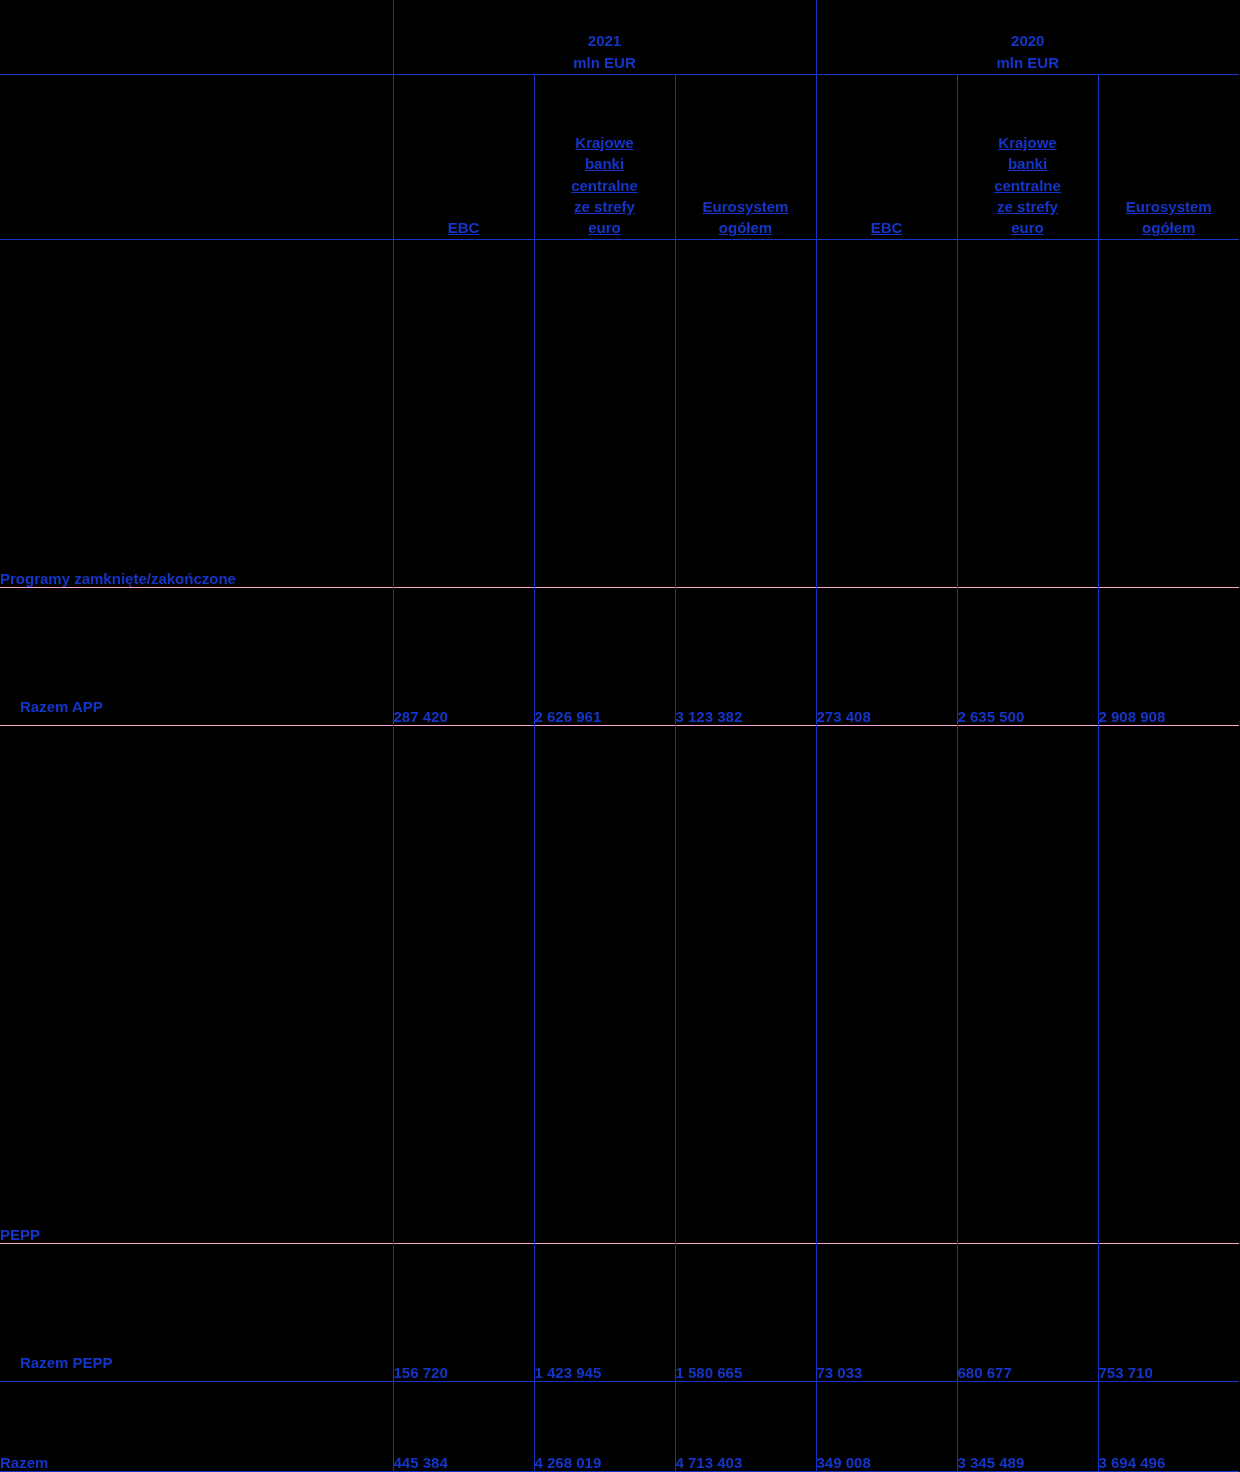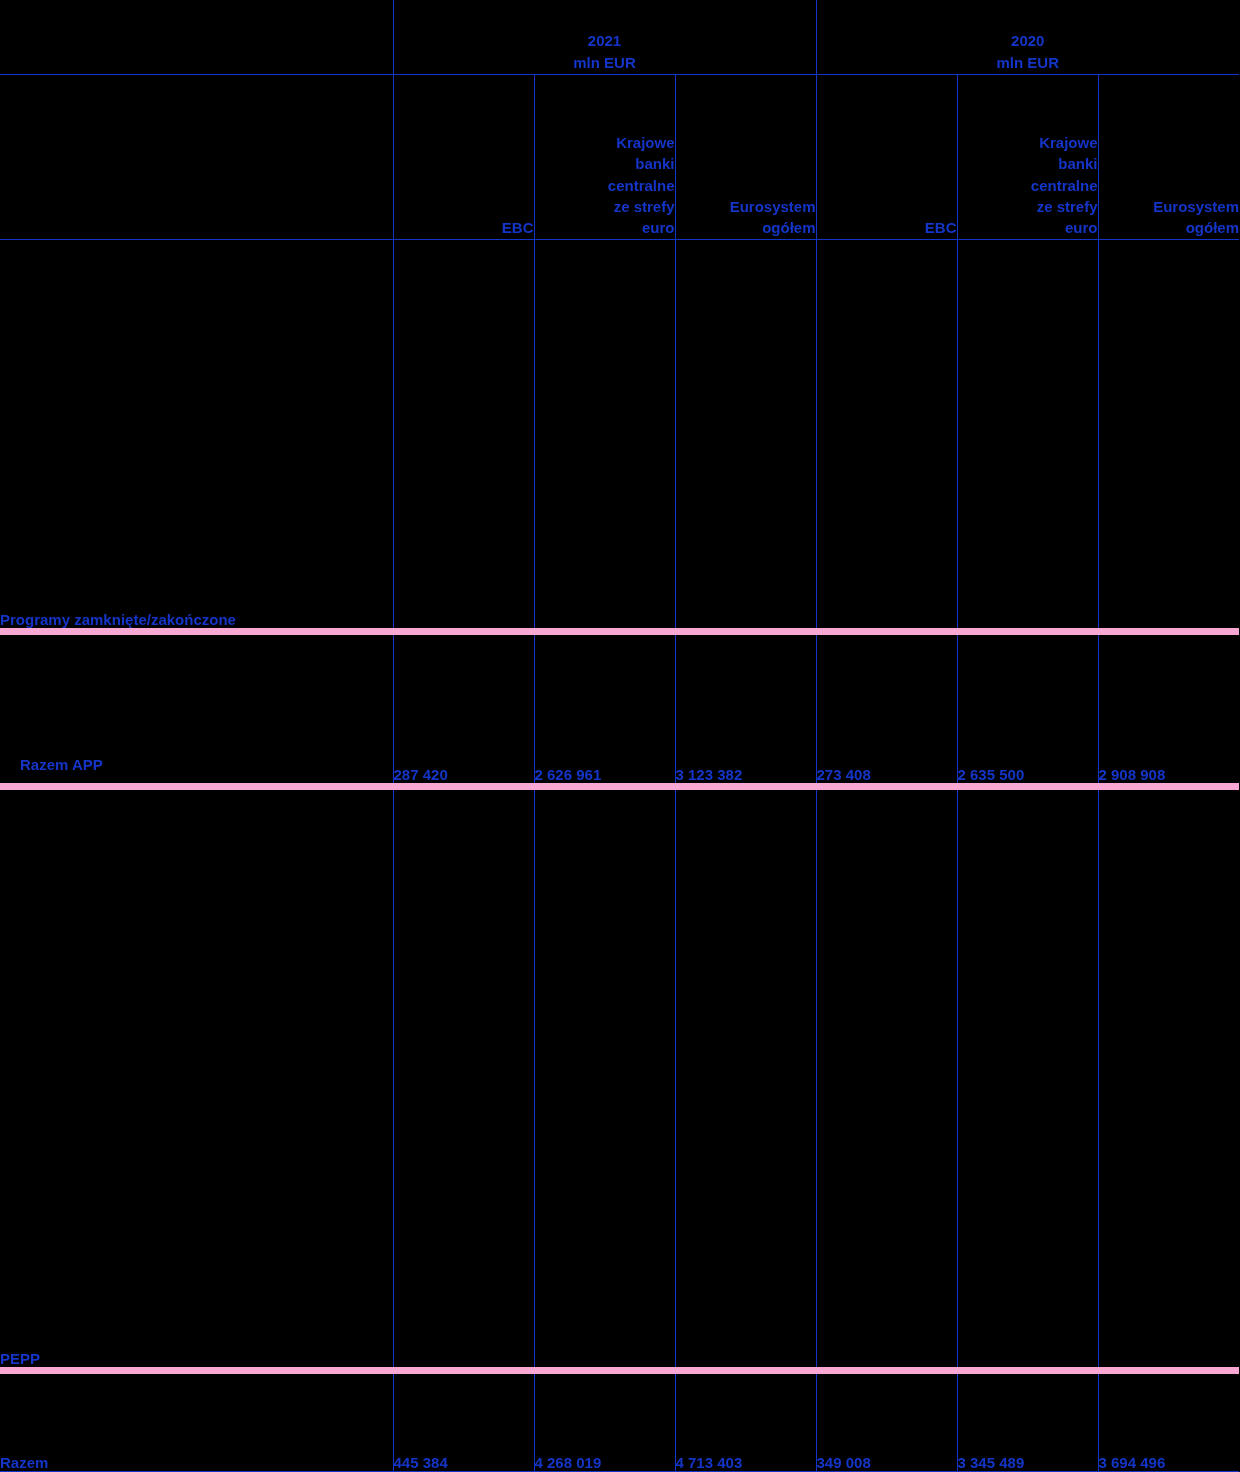--- a/index.html
+++ b/index.html
@@ -43,46 +43,47 @@
     text-align: center;
     vertical-align: top;
     padding-top: 14px;
     line-height: 1.45;
     border-bottom: 1px solid #1435c8;
     border-left: 1px solid #1435c8;
   }
   .hdr-year.first-group { border-left: 1px solid #1435c8; }
 
   .hdr-sub {
-    text-align: right;
+    text-align: center;
     vertical-align: bottom;
     padding-bottom: 10px;
     line-height: 1.42;
     border-bottom: 1px solid #1435c8;
     border-left: 1px solid #1435c8;
+    text-decoration: underline;
   }
   .hdr-spacer {
     border-bottom: 1px solid #1435c8;
   }
 
   .row-label {
     text-align: left;
     padding-left: 10px;
     padding-top: 8px;
     vertical-align: top;
   }
   .num {
     text-align: left;
     padding-right: 10px;
     border-left: 1px solid #1435c8;
   }
   .cell-blank {
     border-left: 1px solid #1435c8;
   }
-  .sec-bottom { border-bottom: 7px solid #f9a8d4; }
+  .sec-bottom { border-bottom: 1px solid #f9a8d4; }
 
   .total-row td {
     vertical-align: bottom;
     padding-bottom: 10px;
     padding-top: 6px;
   }
   .total-row .row-label {
     vertical-align: bottom;
     padding-top: 0;
     padding-bottom: 10px;
@@ -187,20 +188,29 @@
       <tr class="tall-c sec-bottom">
         <td class="row-label">PEPP</td>
         <td class="cell-blank num"></td>
         <td class="cell-blank num"></td>
         <td class="cell-blank num"></td>
         <td class="cell-blank num"></td>
         <td class="cell-blank num"></td>
         <td class="cell-blank num"></td>
       </tr>
 
+      <tr class="row-tot total-row">
+        <td class="row-label">Razem PEPP</td>
+        <td class="num">156 720</td>
+        <td class="num">1 423 945</td>
+        <td class="num">1 580 665</td>
+        <td class="num">73 033</td>
+        <td class="num">680 677</td>
+        <td class="num">753 710</td>
+      </tr>
 
       <tr class="row-grand grand-row">
         <td class="row-label">Razem</td>
         <td class="num">445 384</td>
         <td class="num">4 268 019</td>
         <td class="num">4 713 403</td>
         <td class="num">349 008</td>
         <td class="num">3 345 489</td>
         <td class="num">3 694 496</td>
       </tr>

